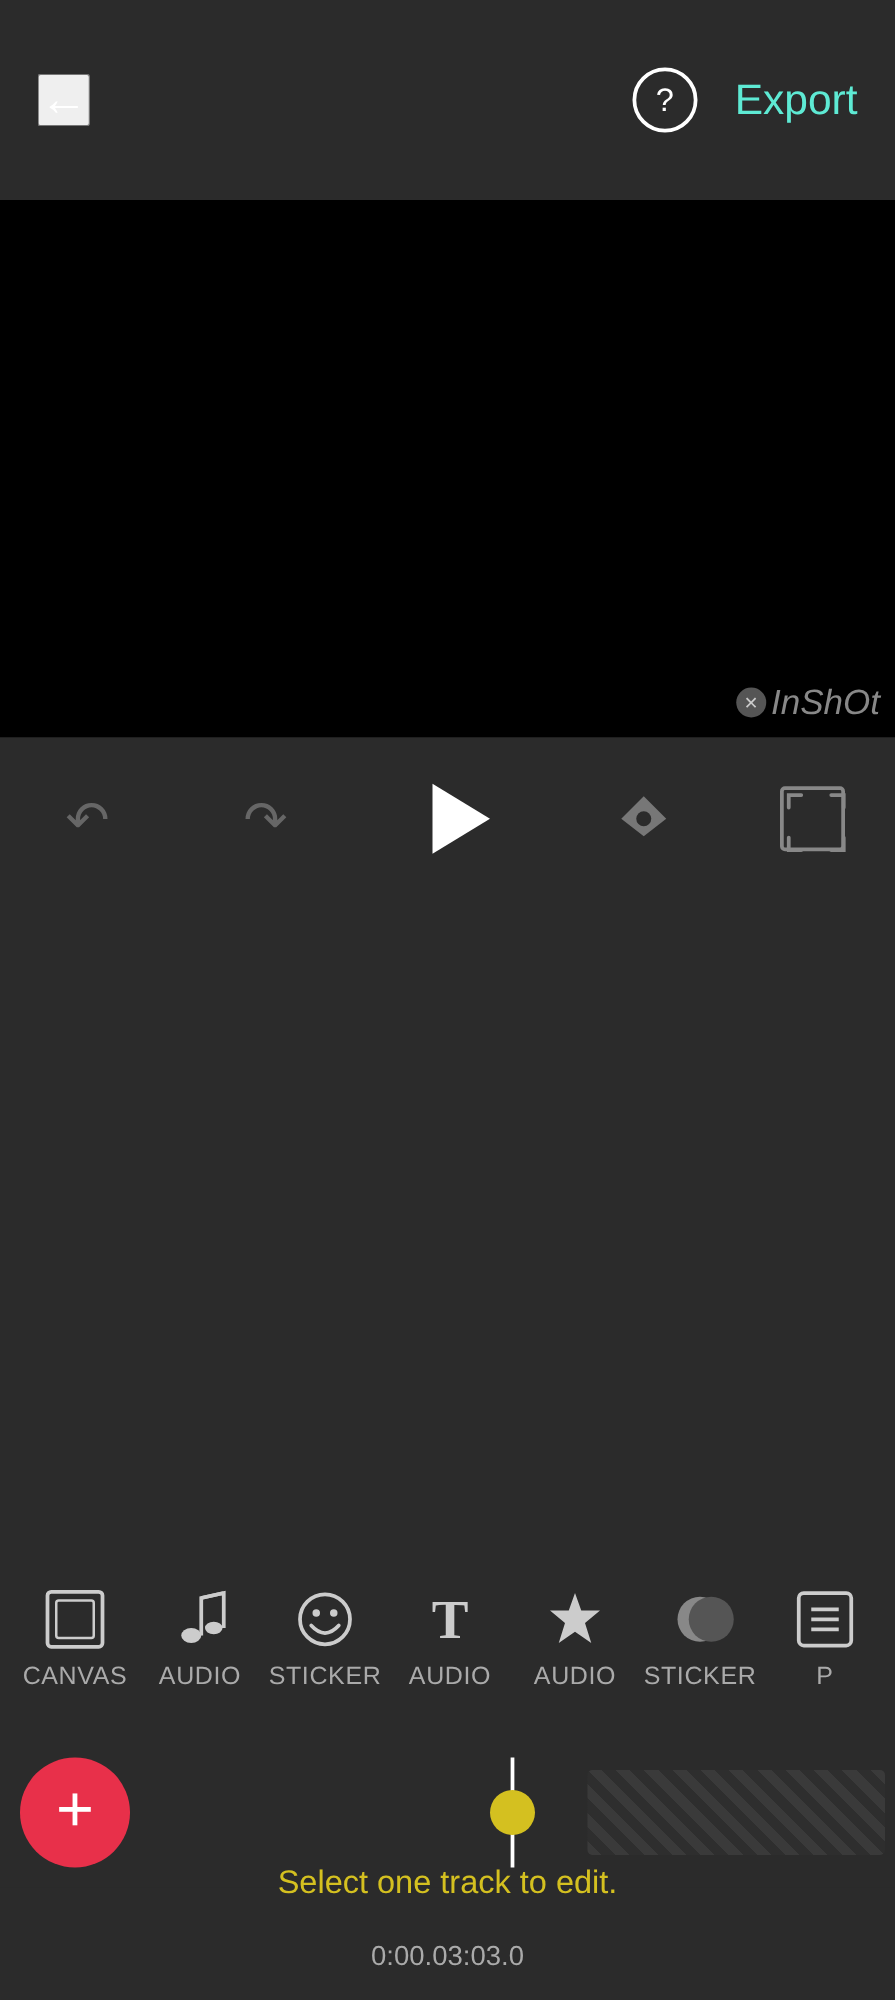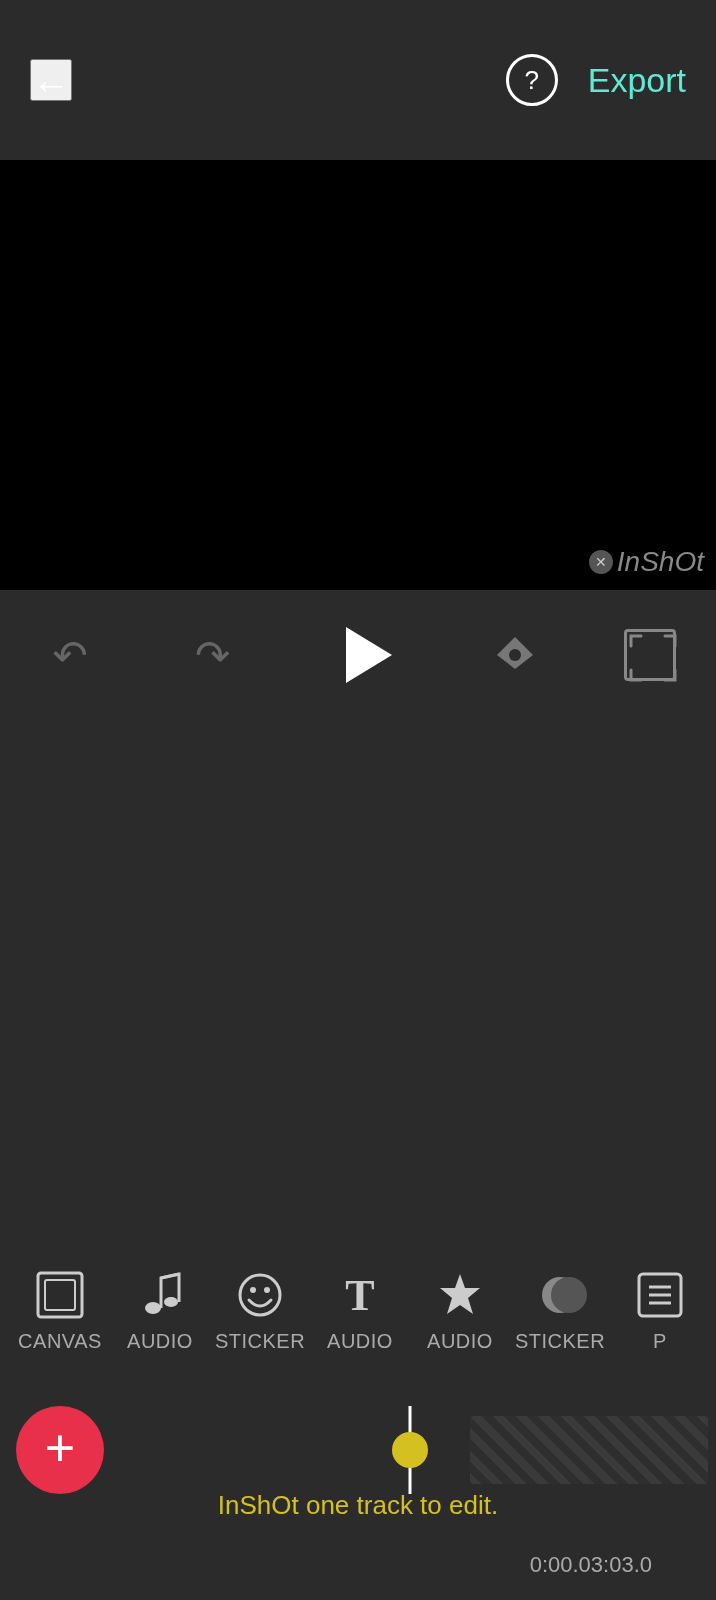--- a/index.html
+++ b/index.html
@@ -297,22 +297,22 @@
       color: #d4c020;
     }
 
     
     .time-indicators {
       position: absolute;
       top: 1552px;
       left: 0;
       right: 0;
       display: flex;
-      justify-content: flex-end;
-      padding: 0 64px;
+      justify-content: center;
+      padding: 0 28px;
     }
 
     .time-label {
       font-size: 22px;
       color: #aaa;
     }
 
     
     .filter-icon-wrap {
       position: relative;
@@ -490,19 +490,19 @@
     <span class="add-plus">+</span>
   </div>
   <div class="track-container">
     <div class="playhead-line"></div>
     <div class="playhead-dot"></div>
     <div class="track-bg"></div>
   </div>
 </div>
 
 <div class="select-track-msg">
-  <span class="select-track-text">InShOt one track to edit.</span>
+  <span class="select-track-text">Select one track to edit.</span>
 </div>
 
 <div class="time-indicators">
   <span class="time-label">0:00.0</span>
   <span class="time-label">3:03.0</span>
 </div>
 
 </body></html>

